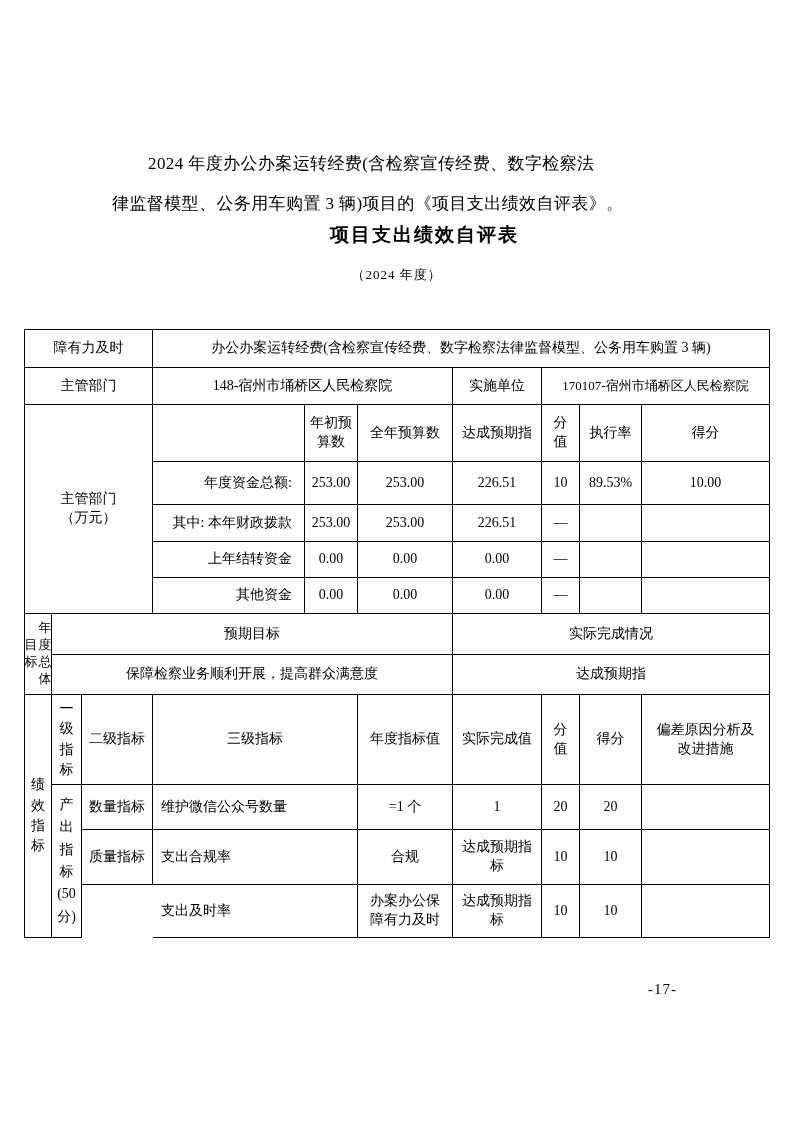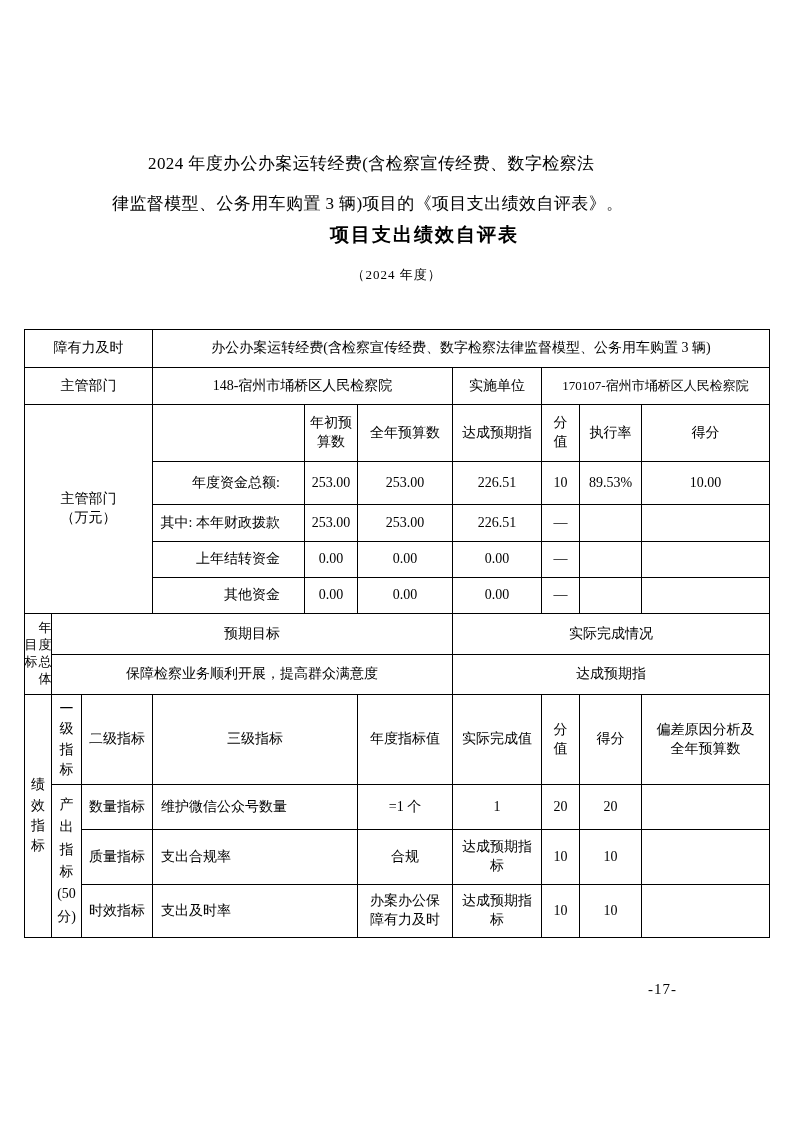--- a/index.html
+++ b/index.html
@@ -36,21 +36,21 @@
     font-size:14px;
   }
   .cell{
     border-right:1px solid #000;border-bottom:1px solid #000;
     box-sizing:border-box;
     display:flex;align-items:center;justify-content:center;
     text-align:center;white-space:pre-line;line-height:1.35;
     padding:1px 2px;overflow:hidden;
   }
   .cell.left{justify-content:flex-start;text-align:left;padding-left:8px;}
-  .cell.right{justify-content:flex-end;text-align:right;padding-right:24px;}
+  .cell.right{justify-content:flex-end;text-align:right;padding-right:12px;}
   .cell.fs13{font-size:13px;}
   .cell.vlabel{line-height:1.45;font-size:14px;}
   .cell.vtall{line-height:1.6;}
   .goal-label{display:flex;flex-direction:row;align-items:center;justify-content:center;gap:1px;padding:0;}
   .goal-col{white-space:pre-line;line-height:1.3;font-size:13px;text-align:center;}
 
   .pageno{position:absolute;left:648px;top:981px;font-size:15px;letter-spacing:1px;}
 </style>
 </head>
 <body>
@@ -140,21 +140,21 @@
 指
 标</div>
     <div class="cell" style="grid-area:10/3/11/4">二级指标</div>
     <div class="cell" style="grid-area:10/4/11/6">三级指标</div>
     <div class="cell" style="grid-area:10/6/11/7">年度指标值</div>
     <div class="cell" style="grid-area:10/7/11/8">实际完成值</div>
     <div class="cell" style="grid-area:10/8/11/9">分
 值</div>
     <div class="cell" style="grid-area:10/9/11/10">得分</div>
     <div class="cell" style="grid-area:10/10/11/11">偏差原因分析及
-全年预算数</div>
+改进措施</div>
 
     <div class="cell vtall" style="grid-area:11/2/14/3">产
 出
 指
 标
 (50
 分)</div>
 
     <div class="cell" style="grid-area:11/3/12/4">数量指标</div>
     <div class="cell left" style="grid-area:11/4/12/6">维护微信公众号数量</div>
@@ -166,21 +166,20 @@
 
     <div class="cell" style="grid-area:12/3/13/4">质量指标</div>
     <div class="cell left" style="grid-area:12/4/13/6">支出合规率</div>
     <div class="cell" style="grid-area:12/6/13/7">合规</div>
     <div class="cell" style="grid-area:12/7/13/8">达成预期指
 标</div>
     <div class="cell" style="grid-area:12/8/13/9">10</div>
     <div class="cell" style="grid-area:12/9/13/10">10</div>
     <div class="cell" style="grid-area:12/10/13/11"></div>
 
-    <div class="cell" style="grid-area:13/3/14/4">时效指标</div>
     <div class="cell left" style="grid-area:13/4/14/6">支出及时率</div>
     <div class="cell" style="grid-area:13/6/14/7">办案办公保
 障有力及时</div>
     <div class="cell" style="grid-area:13/7/14/8">达成预期指
 标</div>
     <div class="cell" style="grid-area:13/8/14/9">10</div>
     <div class="cell" style="grid-area:13/9/14/10">10</div>
     <div class="cell" style="grid-area:13/10/14/11"></div>
 
   </div>

